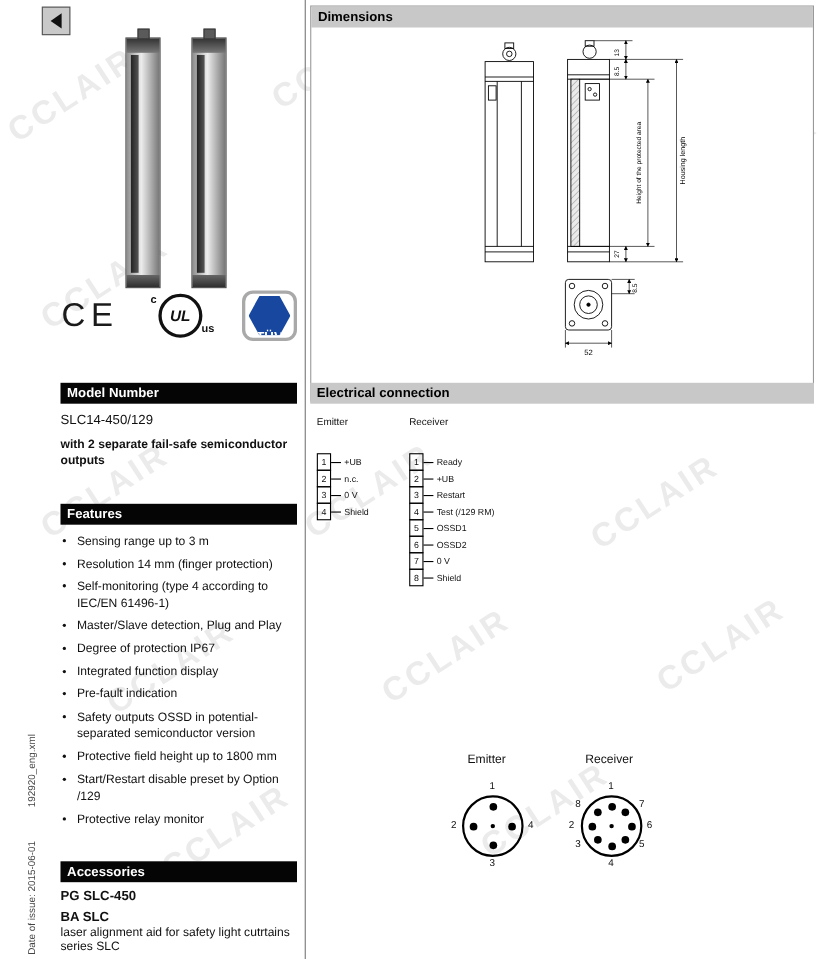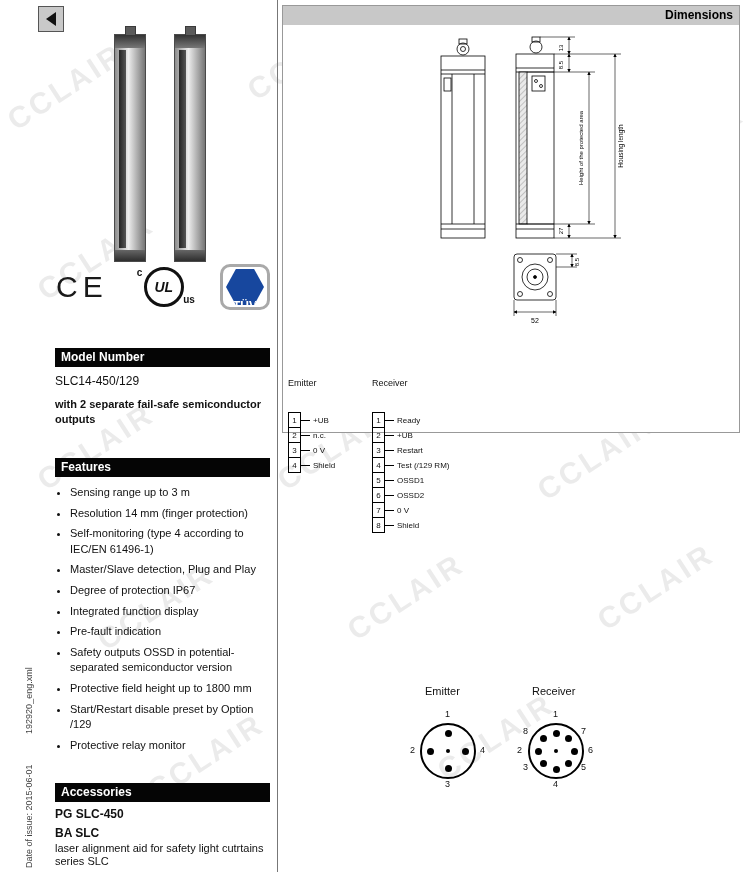--- a/index.html
+++ b/index.html
@@ -61,22 +61,22 @@
   .model-desc { font-size:11px; margin-top:9px; line-height:1.32;font-weight:bold; }
   .sec-features { position:absolute; left:55px; top:458px; width:215px; z-index:2; }
   .sec-features ul { margin:8px 0 0 0; padding-left:15px; font-size:11px; line-height:1.42; }
   .sec-features li { margin-bottom:5px; }
   .sec-acc { position:absolute; left:55px; top:783px; width:215px; z-index:2; }
   .acc-name { font-weight:bold; font-size:12px; margin-top:5px; }
   .acc-desc { font-size:11px; margin-top:2px; line-height:1.2; }
   
   .v-divider { position:absolute; left:277px; top:0; width:1px; height:872px; background:#777; z-index:2; }
   
-  .dim-box { position:absolute; left:282px; top:5px; width:458px; height:428px;
-    border:1px solid #999; box-sizing:border-box; background:#fff; z-index:2;text-align:right; }
+  .dim-box { position:absolute; left:282px; top:5px; width:458px; height:360px;
+    border:1px solid #999; box-sizing:border-box; background:#fff; z-index:2; }
   .dim-svg { position:absolute; left:0; top:20px; }
   .dim-svg text { font-family:"Liberation Sans", sans-serif; fill:#000; }
   
   .sec-elec { position:absolute; left:282px; top:348px; width:458px; height:290px; z-index:2; }
   .ec-label { position:absolute; font-size:9px; }
   .ec-label.em { left:6px; top:30px; } .ec-label.rc { left:90px; top:30px; }
   .pinbox { position:absolute; top:64px; }
   .pinbox.em { left:6px; } .pinbox.rc { left:90px; }
   .pin-row { display:flex; align-items:center; }
   .pin-num { width:13px; height:16px; border:1px solid #000; margin-top:-1px;
@@ -267,20 +267,21 @@
       <text x="280" y="39" font-size="6" text-anchor="middle" transform="rotate(-90 280 39)">8.5</text>
       <text x="280" y="205" font-size="6" text-anchor="middle" transform="rotate(-90 280 205)">27</text>
       <text x="300" y="122" font-size="6" text-anchor="middle" transform="rotate(-90 300 122)">Height of the protected area</text>
       <text x="340" y="120" font-size="6.5" text-anchor="middle" transform="rotate(-90 340 120)">Housing length</text>
       <text x="296" y="236" font-size="6" text-anchor="middle" transform="rotate(-90 296 236)">8.5</text>
       <text x="252" y="297" font-size="7" text-anchor="middle">52</text>
     </svg>
   </div>
 
   <div class="sec-elec">
+    <div class="gray-bar">Electrical connection</div>
     <span class="ec-label em">Emitter</span>
     <span class="ec-label rc">Receiver</span>
 
     <div class="pinbox em">
       <div class="pin-row">
           <span class="pin-num">1</span>
           <span class="pin-tick"></span>
           <span class="pin-lbl">+UB</span>
         </div>
       <div class="pin-row">

